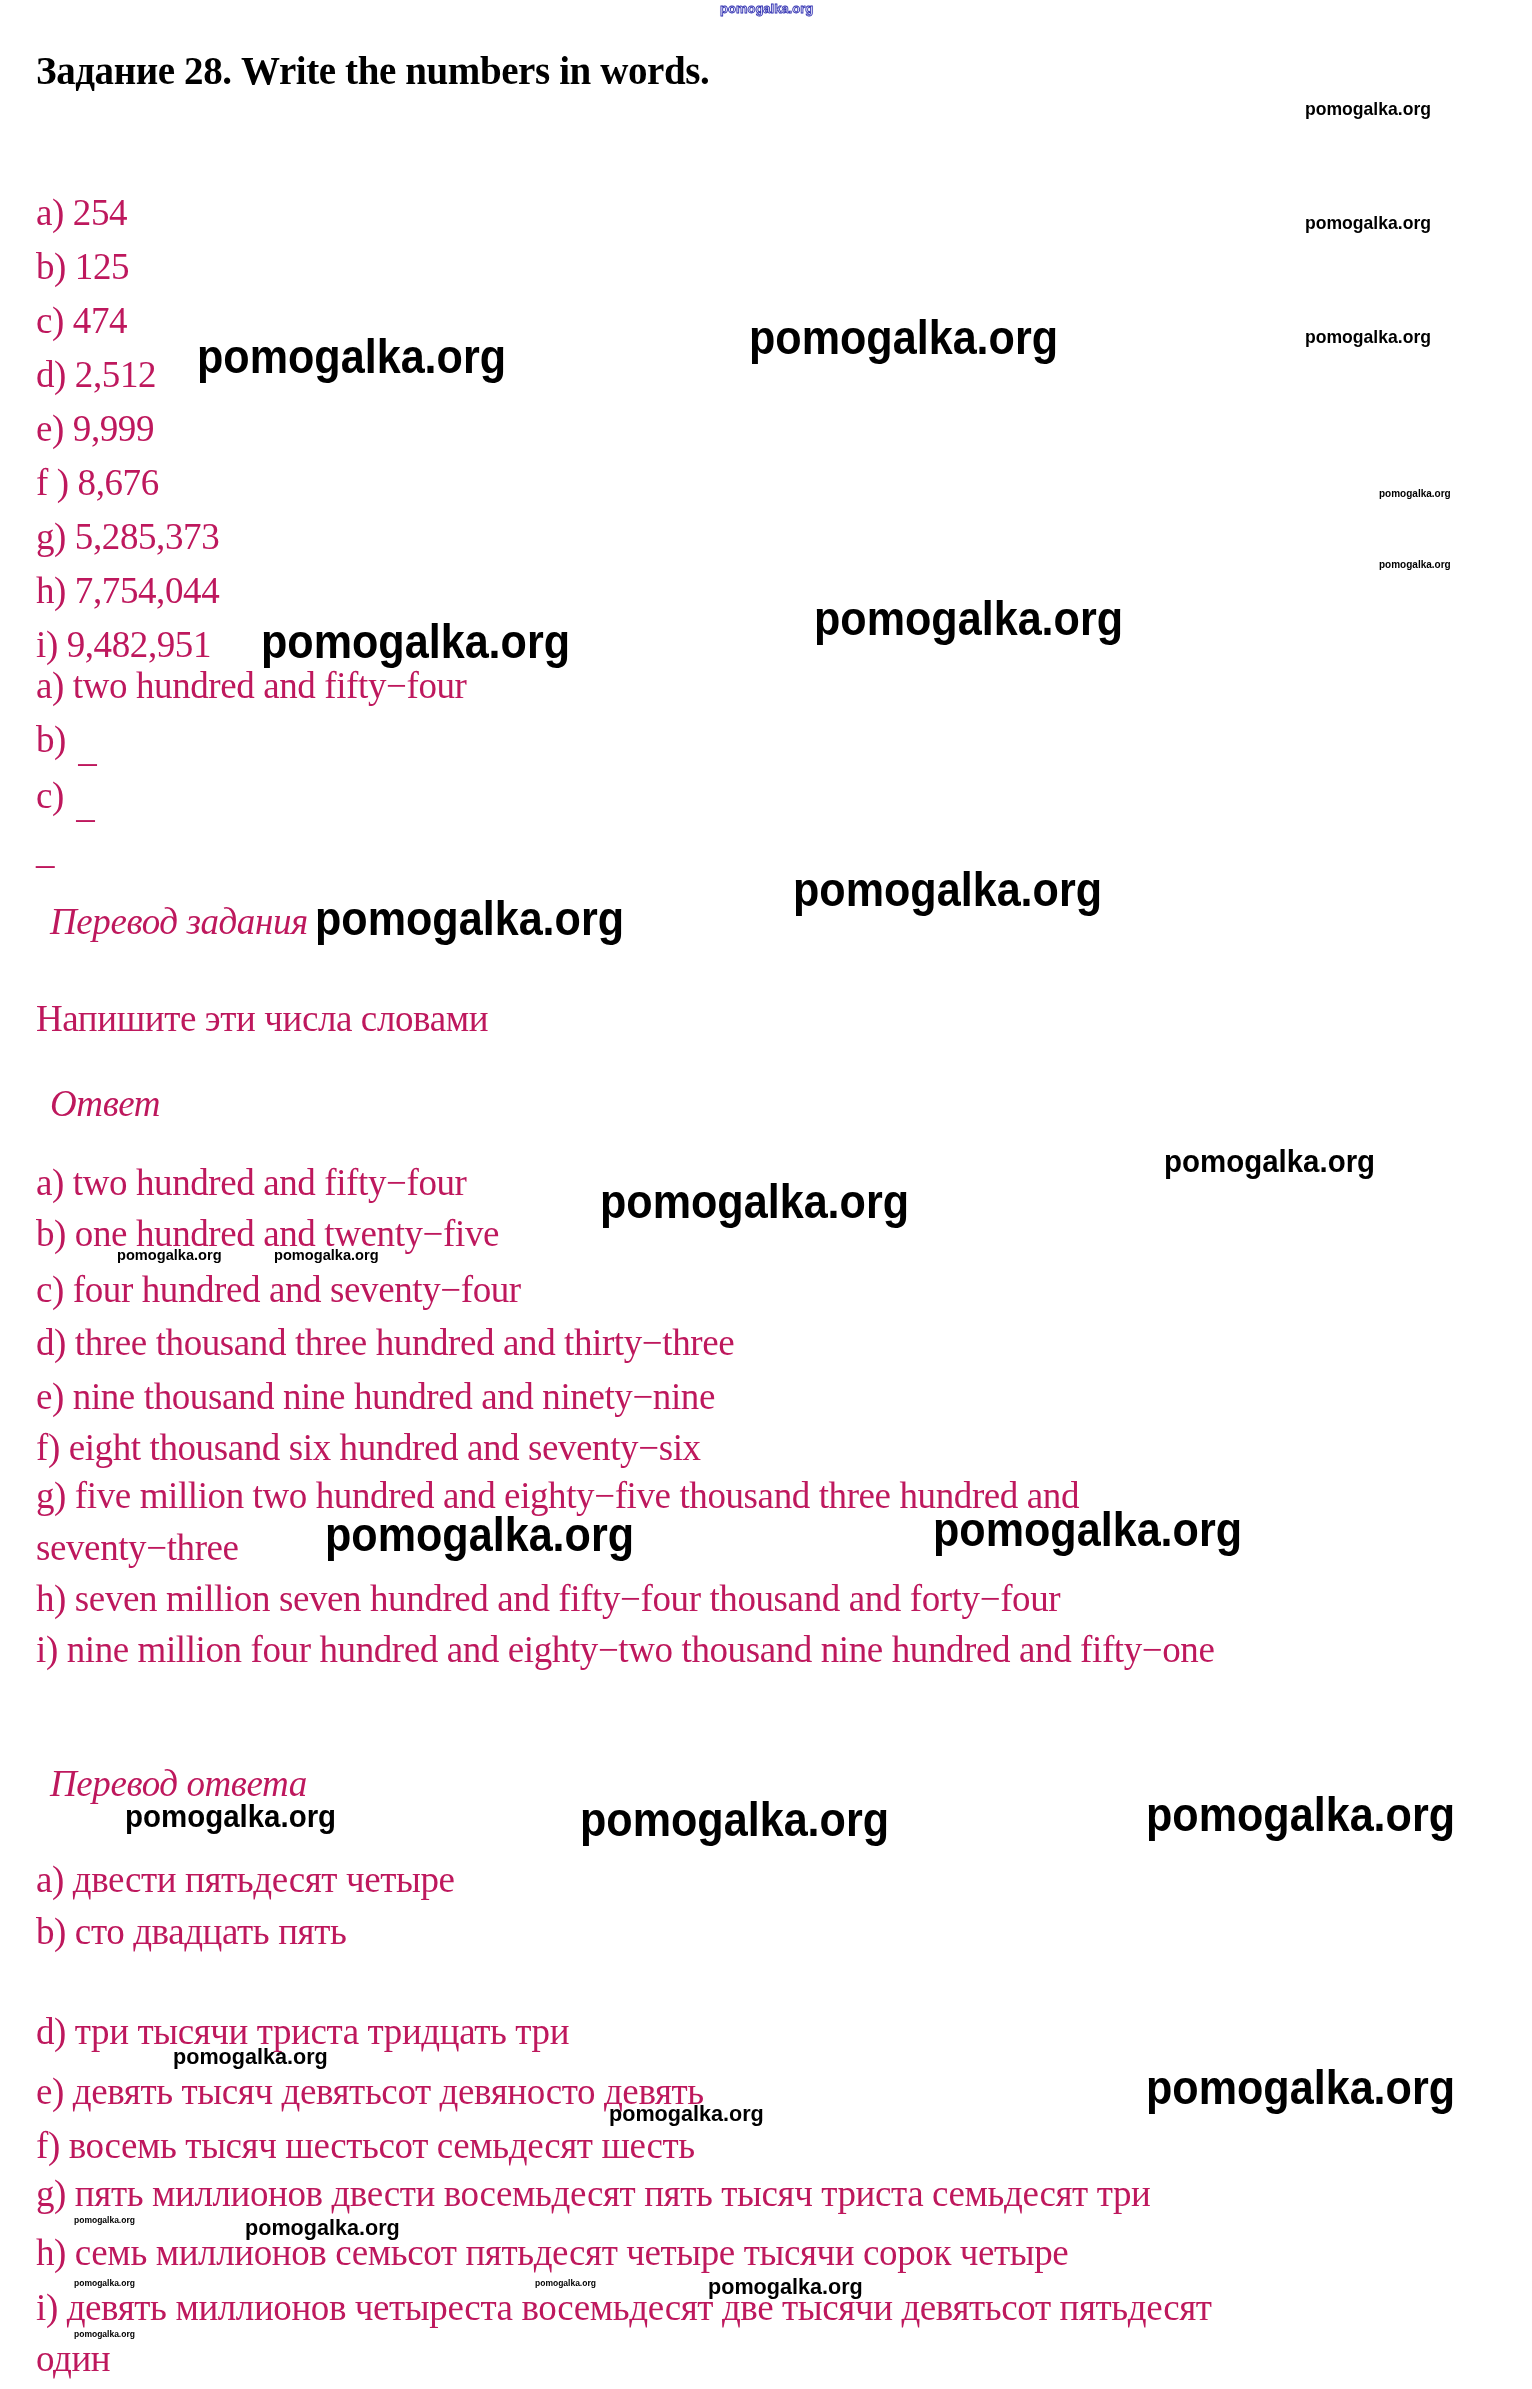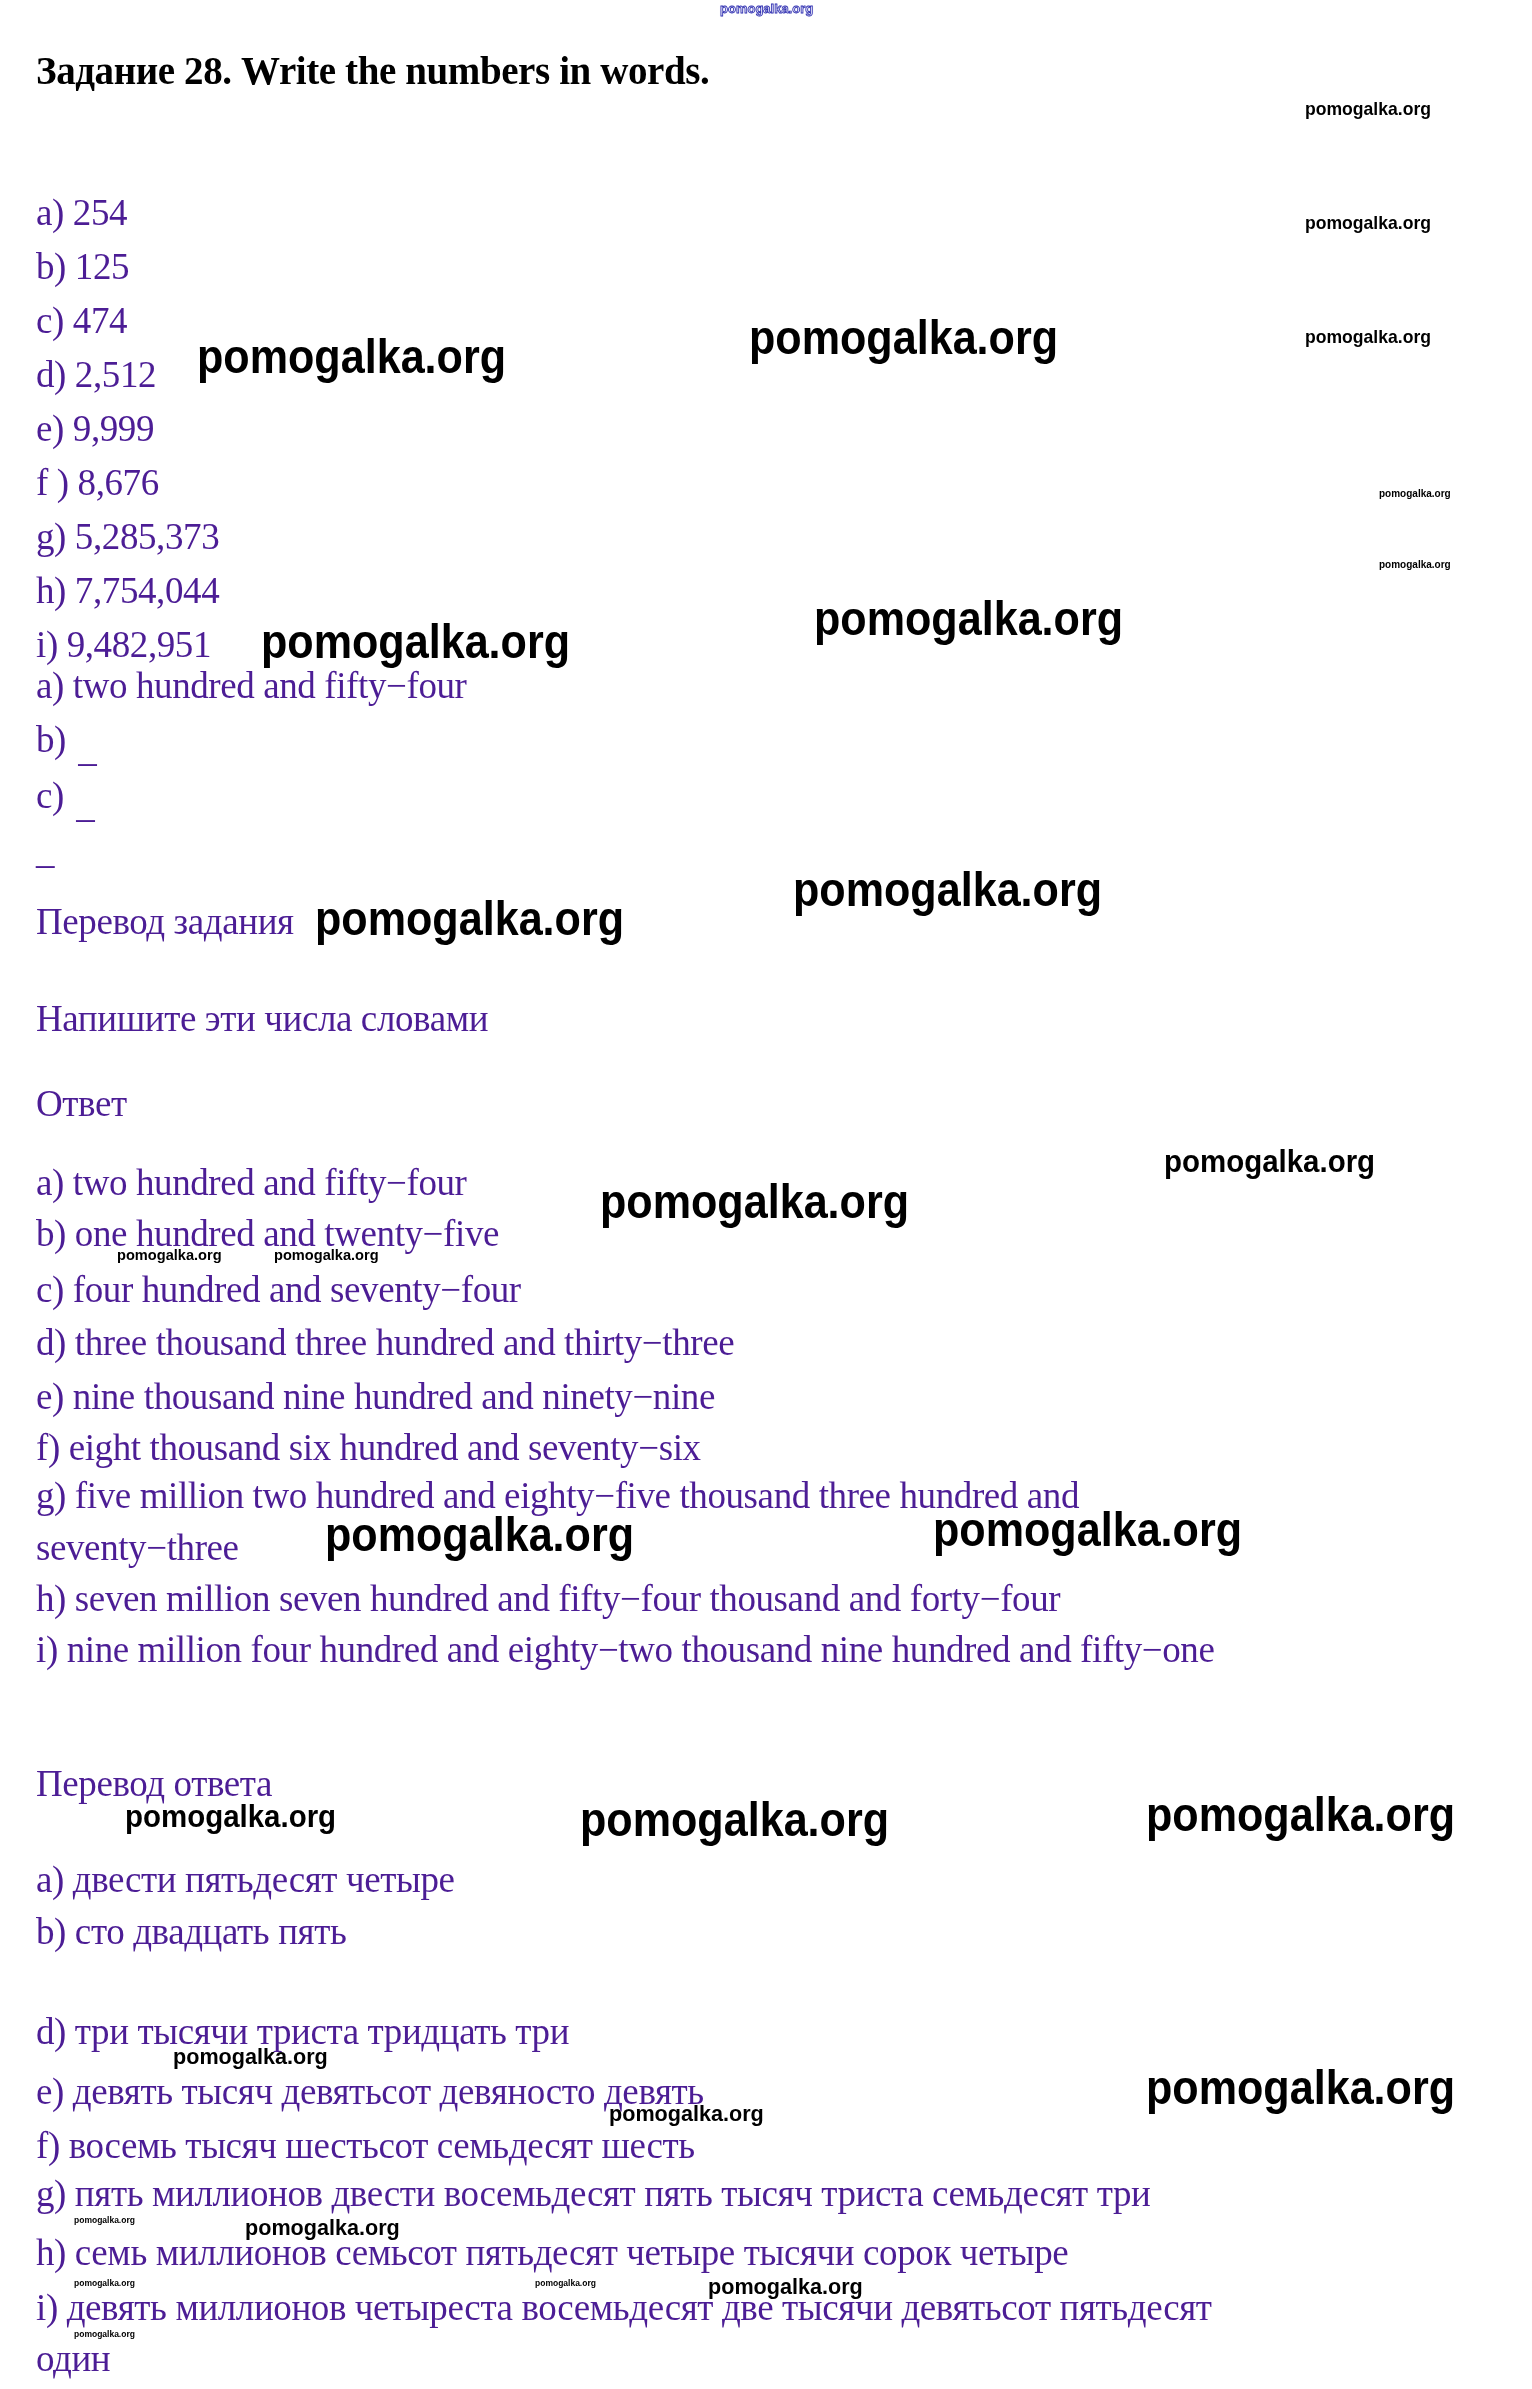--- a/index.html
+++ b/index.html
@@ -10,33 +10,33 @@
     overflow:hidden;
     font-family:"Liberation Serif",serif;
     color:#000;
   }
   .ln{
     position:absolute;
     left:36px;
     font-family:"Liberation Serif",serif;
     font-size:37px;
     line-height:1.1;
-    color:#4c1d95;
+    color:#be185d;
     white-space:nowrap;
     letter-spacing:-0.4px;
   }
   .title{
     position:absolute;
     font-weight:700;
     font-size:39px;
     letter-spacing:-0.4px;
     white-space:nowrap;
     font-family:"Liberation Serif",serif;
   }
-  .italic{}
+  .italic{font-style:italic;margin-left:14px;}
   .blank{display:inline-block;transform:translateY(9.3px);margin-left:12.3px;}
   .wm{
     position:absolute;
     font-family:"Liberation Sans",sans-serif;
     font-weight:700;
     color:#000;
     white-space:nowrap;
     transform-origin:0 0;
     line-height:1;
   }

